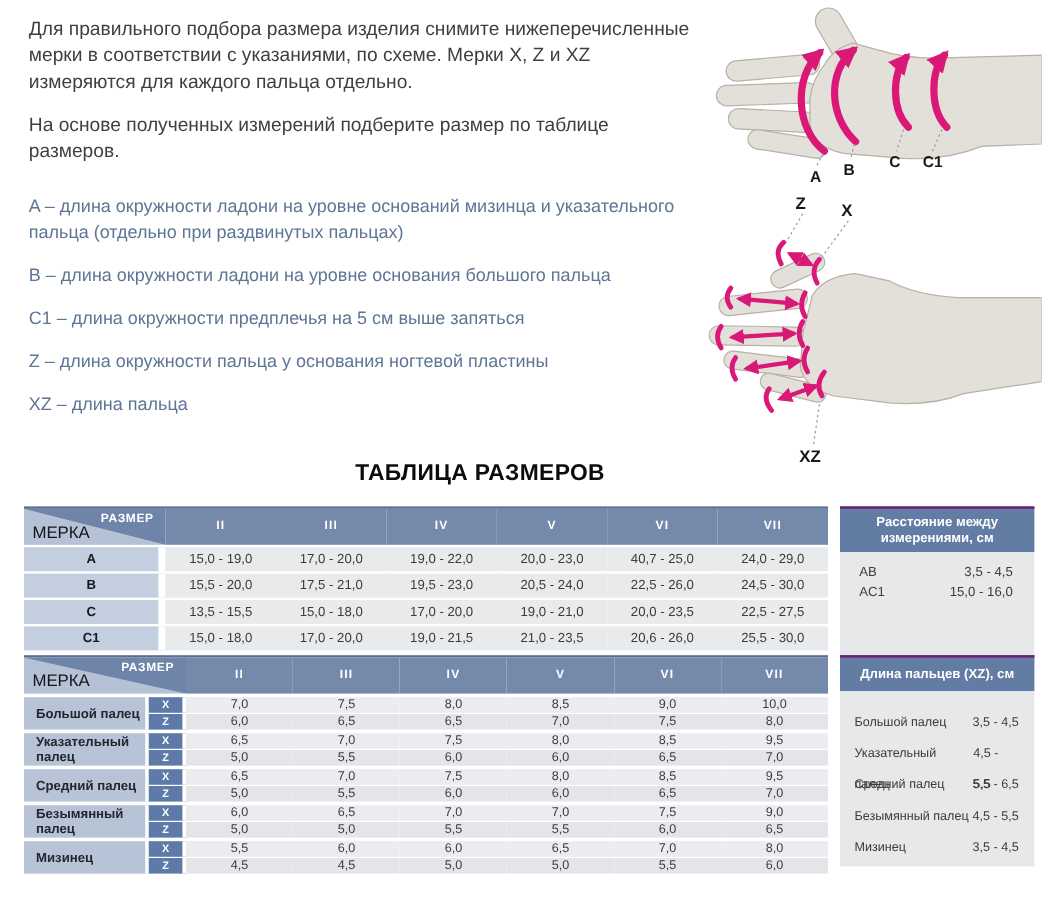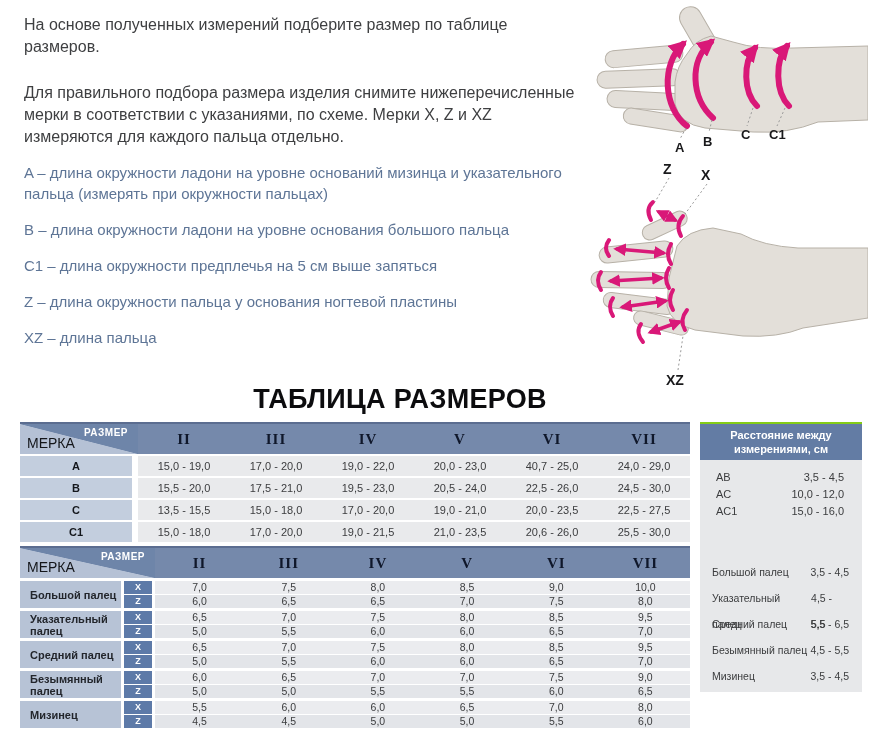--- a/index.html
+++ b/index.html
@@ -16,31 +16,31 @@
   .lead{font-size:16px;line-height:22px;color:#3e3f41;margin:0 0 14px 0;}
   .lead2{margin-bottom:24px;}
   .def{font-size:15px;line-height:21px;color:#5e7596;margin:0 0 15px 0;}
 
   
   .hand1{position:absolute;left:583px;top:2px;}
   .hand2{position:absolute;left:583px;top:158px;}
 
   
   .tbl-title{position:absolute;left:20px;top:384px;width:760px;text-align:center;
-    font-size:27px;font-weight:bold;color:#0c0c0e;letter-spacing:.3px;margin:0;}
+    font-size:19px;font-weight:bold;color:#0c0c0e;letter-spacing:.3px;margin:0;}
 
   
   .hdr{display:grid;height:30px;border-top:2px solid #5b6d90;}
   .hdr1{grid-template-columns:118px repeat(6,1fr);}
   .hdr2{grid-template-columns:135px repeat(6,1fr);}
   .corner{position:relative;background:linear-gradient(to top right,#b5c1d5 49.4%,#6e85a9 50.6%);}
   .c-top{position:absolute;top:3px;right:10px;font-size:10px;font-weight:bold;color:#ffffff;letter-spacing:.5px;}
   .c-bot{position:absolute;bottom:3px;left:7px;font-size:14px;font-weight:normal;color:#14161a;}
-  .hcol{background:#7589ab;color:#0f172a;font-weight:bold;font-size:15px;line-height:30px;
-    text-align:center;letter-spacing:1px;font-family:Liberation Serif, serif;}
+  .hcol{background:#7589ab;color:#ffffff;font-weight:bold;font-size:10px;line-height:30px;
+    text-align:center;letter-spacing:1px;}
 
   
   .tbl1{position:absolute;left:20px;top:422px;width:670px;}
   .t1row{display:grid;grid-template-columns:118px repeat(6,1fr);height:20px;margin-top:2px;}
   .t1lab{background:#c3cede;border-right:6px solid #ffffff;text-align:center;
     font-size:11px;line-height:20px;font-weight:bold;color:#14171c;}
   .t1cell{background:#e9eaec;text-align:center;font-size:11px;line-height:20px;color:#3b3c3e;}
 
   
   .tbl2{position:absolute;left:20px;top:546px;width:670px;}
@@ -52,41 +52,41 @@
   .badge{background:#5d7aa8;border-right:3px solid #ffffff;color:#ffffff;
     font-size:9px;line-height:13px;font-weight:bold;text-align:center;}
   .fx{background:#ebecef;text-align:center;font-size:10.5px;line-height:13px;color:#3b3c3e;}
   .fz{background:#e3e5e9;text-align:center;font-size:10.5px;line-height:13px;color:#3b3c3e;}
 
   
   .panel{position:absolute;left:700px;width:162px;}
   .panel1{top:422px;}
   .panel2{top:546px;}
   .phdr{background:#637ca4;color:#ffffff;font-weight:bold;display:flex;align-items:center;
-    justify-content:center;text-align:center;border-top:2px solid #84cc16;box-sizing:border-box;}
+    justify-content:center;text-align:center;border-top:2px solid #701a75;box-sizing:border-box;}
   .phdr.h1{height:38px;font-size:11px;line-height:14px;padding:0 8px;}
   .phdr.h2{height:30px;font-size:11px;}
   .pbody{background:#e7e8ea;}
   .pbody1{height:79px;padding-top:9px;box-sizing:content-box;}
   .prow1{display:flex;height:17px;font-size:11px;line-height:17px;color:#3b3c3e;padding:0 18px 0 16px;}
   .prow1 .pv{margin-left:auto;}
   .pbody2{height:133px;padding-top:13px;}
   .prow2{display:flex;height:26px;font-size:10.5px;line-height:26px;color:#3b3c3e;padding:0 13px 0 12px;}
   .prow2 .pv{margin-left:auto;}
 </style>
 </head>
 <body>
 
 <div class="page">
 
   <div class="intro">
+    <p class="lead">Для правильного подбора размера изделия снимите нижеперечисленные мерки в соответствии с указаниями, по схеме. Мерки X, Z и XZ измеряются для каждого пальца отдельно.</p>
     <p class="lead lead2">На основе полученных измерений подберите размер по таблице размеров.</p>
-    <p class="lead">Для правильного подбора размера изделия снимите нижеперечисленные мерки в соответствии с указаниями, по схеме. Мерки X, Z и XZ измеряются для каждого пальца отдельно.</p>
     <div id="defs">
-        <p class="def">A – длина окружности ладони на уровне оснований мизинца и указательного пальца (измерять при окружности пальцах)</p>
+        <p class="def">A – длина окружности ладони на уровне оснований мизинца и указательного пальца (отдельно при раздвинутых пальцах)</p>
         <p class="def">B – длина окружности ладони на уровне основания большого пальца</p>
         <p class="def">C1 – длина окружности предплечья на 5 см выше запяться</p>
         <p class="def">Z – длина окружности пальца у основания ногтевой пластины</p>
         <p class="def">XZ – длина пальца</p>
       </div>
   </div>
 
   <svg class="hand1" width="285" height="155" viewBox="0 0 285 155">
     <defs>
       <marker id="arr" viewBox="0 0 10 10" refX="7" refY="5" markerWidth="3" markerHeight="3" orient="auto-start-reverse">
@@ -221,24 +221,20 @@
   </div>
 
   <div class="panel panel1">
     <div class="phdr h1">Расстояние между измерениями, см</div>
     <div class="pbody pbody1" id="p1rows">
         <div class="prow1">
           <span class="pl">AB</span>
           <span class="pv">3,5 - 4,5</span>
         </div>
         <div class="prow1">
-          <span class="pl">AC</span>
-          <span class="pv">10,0 - 12,0</span>
-        </div>
-        <div class="prow1">
           <span class="pl">AC1</span>
           <span class="pv">15,0 - 16,0</span>
         </div>
       </div>
   </div>
 
   <div class="tbl2">
     <div class="hdr hdr2">
       <div class="corner">
         <span class="c-top">РАЗМЕР</span>
@@ -335,20 +331,21 @@
           <div class="fz" style="grid-area: 2 / 4;">4,5</div>
           <div class="fz" style="grid-area: 2 / 5;">5,0</div>
           <div class="fz" style="grid-area: 2 / 6;">5,0</div>
           <div class="fz" style="grid-area: 2 / 7;">5,5</div>
           <div class="fz" style="grid-area: 2 / 8;">6,0</div>
         </div>
       </div>
   </div>
 
   <div class="panel panel2">
+    <div class="phdr h2">Длина пальцев (XZ), см</div>
     <div class="pbody pbody2" id="p2rows">
         <div class="prow2">
           <span class="pl">Большой палец</span>
           <span class="pv">3,5 - 4,5</span>
         </div>
         <div class="prow2">
           <span class="pl">Указательный палец</span>
           <span class="pv">4,5 - 5,5</span>
         </div>
         <div class="prow2">

